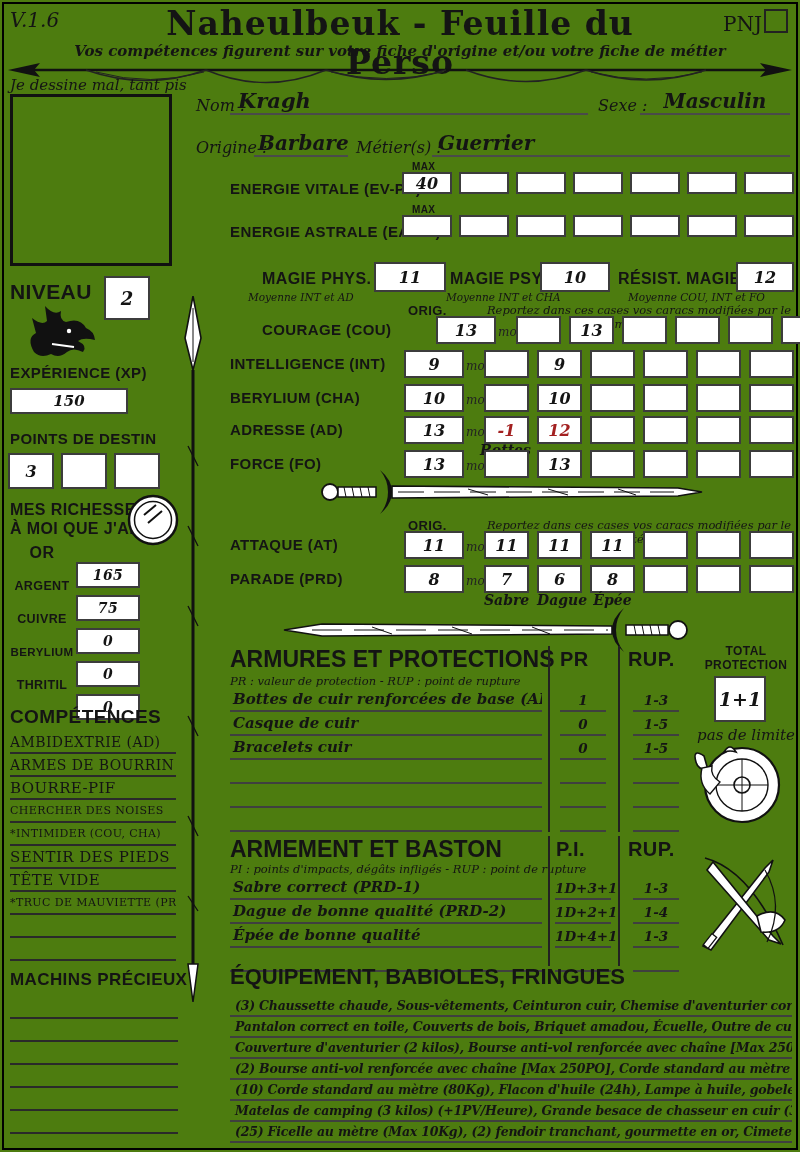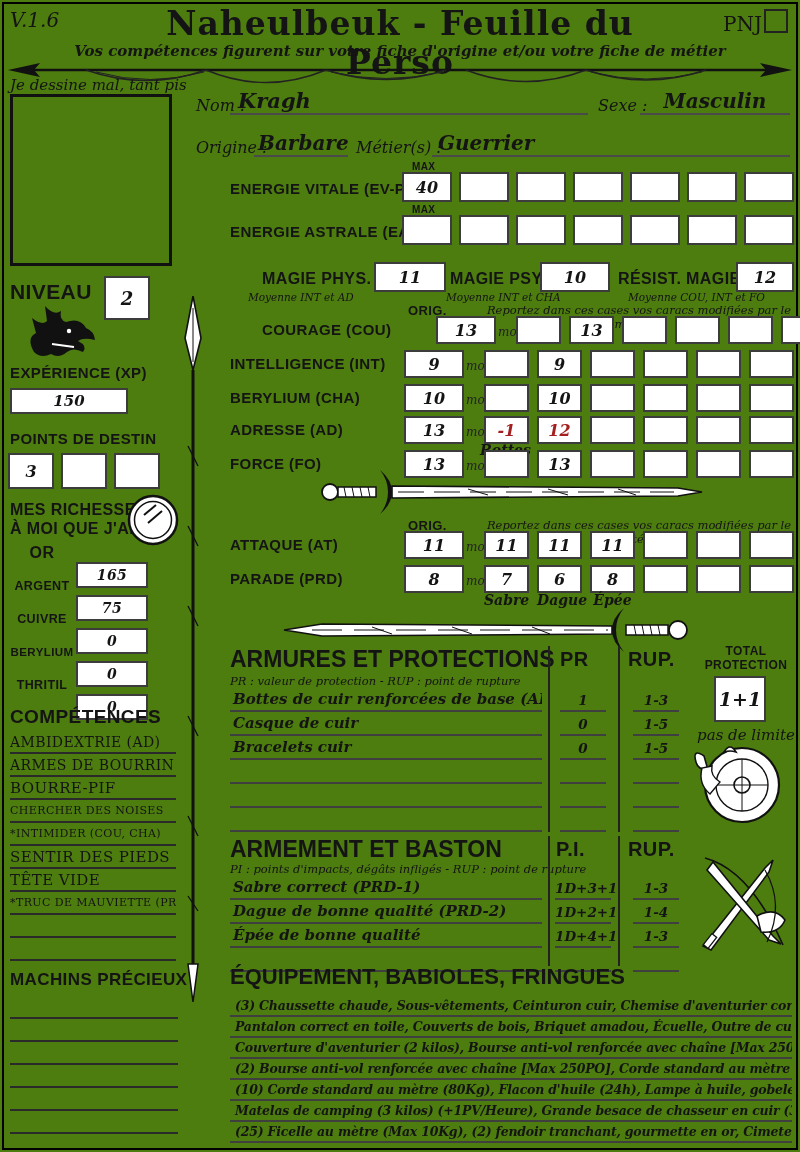--- a/index.html
+++ b/index.html
@@ -8,21 +8,21 @@
   .pborder{position:absolute;inset:2px;border:2px solid #000;pointer-events:none;}
   .abs{position:absolute;}
   .printed{font-family:"Liberation Sans",sans-serif;font-weight:bold;letter-spacing:.4px;}
   .scriptf{font-family:"DejaVu Serif",serif;font-style:italic;}
   .hand{font-family:"DejaVu Serif",serif;font-style:italic;font-weight:bold;}
   .cbox{border:2px solid #3c3c3c;background:#fff;display:flex;align-items:center;justify-content:center;
         font-family:"DejaVu Serif",serif;font-style:italic;font-weight:bold;font-size:16px;box-sizing:border-box;}
   .red{color:#a32020;}
   .ufield{border-bottom:2px solid #4a4a4a;box-sizing:border-box;display:flex;align-items:flex-end;}
   .erow{display:flex;gap:7px;}
-  .erow .cbox{flex:1;height:30px;}
+  .erow .cbox{flex:1;height:22px;}
   .cells{display:flex;gap:8px;}
   .cells .cbox{flex:1;height:28px;}
   .stat-row{position:absolute;left:230px;width:564px;height:30px;}
   .stat-label{position:absolute;left:0;top:5px;font-size:15px;}
   .stat-orig{position:absolute;left:174px;top:0;width:60px;height:28px;}
   .stat-mod{position:absolute;left:236px;top:9px;font-size:12px;color:#222;}
   .stat-cells{position:absolute;left:254px;top:0;width:310px;}
   .vline{border-left:2px solid #222;width:0;}
   .tcol{display:flex;flex-direction:column;}
   .tline{height:24px;border-bottom:2px solid #3f3f3f;font-family:"DejaVu Serif",serif;font-style:italic;
@@ -34,21 +34,21 @@
   .eqline{height:21px;border-bottom:2px solid #3f3f3f;font-family:"DejaVu Serif",serif;font-style:italic;
          font-weight:bold;font-size:12.5px;letter-spacing:-.2px;white-space:nowrap;overflow:hidden;
          padding-left:5px;box-sizing:border-box;display:flex;align-items:flex-end;line-height:18px;}
   .skline{height:23px;border-bottom:2px solid #2a2a2a;font-family:"DejaVu Serif",serif;font-size:13.5px;
          letter-spacing:.4px;white-space:nowrap;overflow:hidden;box-sizing:border-box;display:flex;align-items:flex-end;line-height:20px;}
   .skline.sm{font-size:11px;}
   .mline{height:21px;border-bottom:2px solid #2a2a2a;}
   .rrow{display:flex;align-items:center;height:33px;}
   .rlabel{width:68px;text-align:center;font-size:12.5px;}
   .rlabel.big{font-size:16px;}
-  .rbox{width:72px;height:26px;font-size:14px;margin-top:45px;}
+  .rbox{width:64px;height:26px;font-size:14px;margin-top:45px;}
   svg{display:block;}
 </style>
 </head>
 <body>
 
 <div class="page">
   <div class="pborder"></div>
 
   <div class="abs scriptf" style="left:10px;top:8px;font-size:20px;">V.1.6</div>
   <div class="abs" style="left:110px;right:110px;top:4px;text-align:center;font-family:'DejaVu Serif',serif;font-weight:bold;font-size:33px;letter-spacing:1px;">Naheulbeuk - Feuille du Perso</div>

